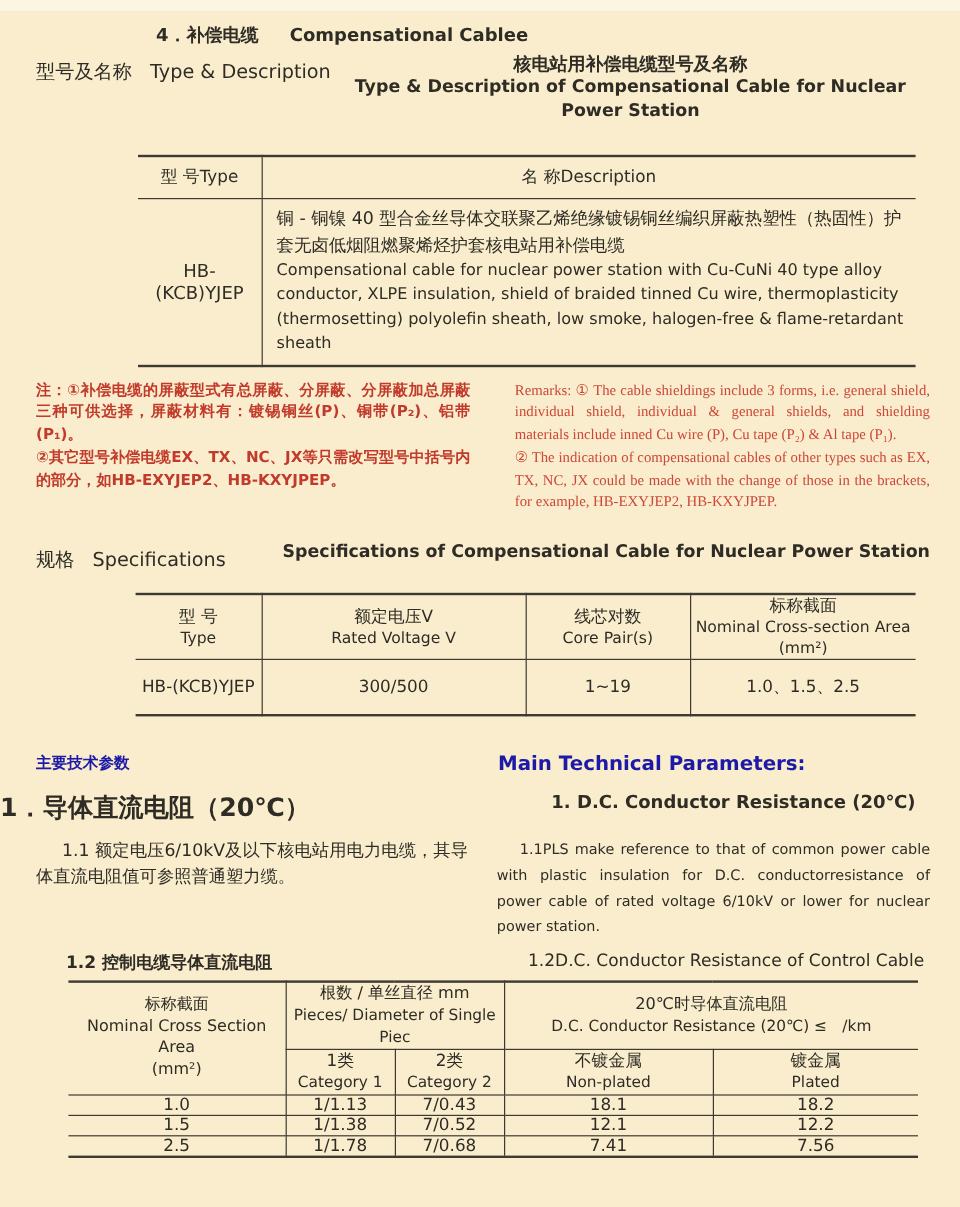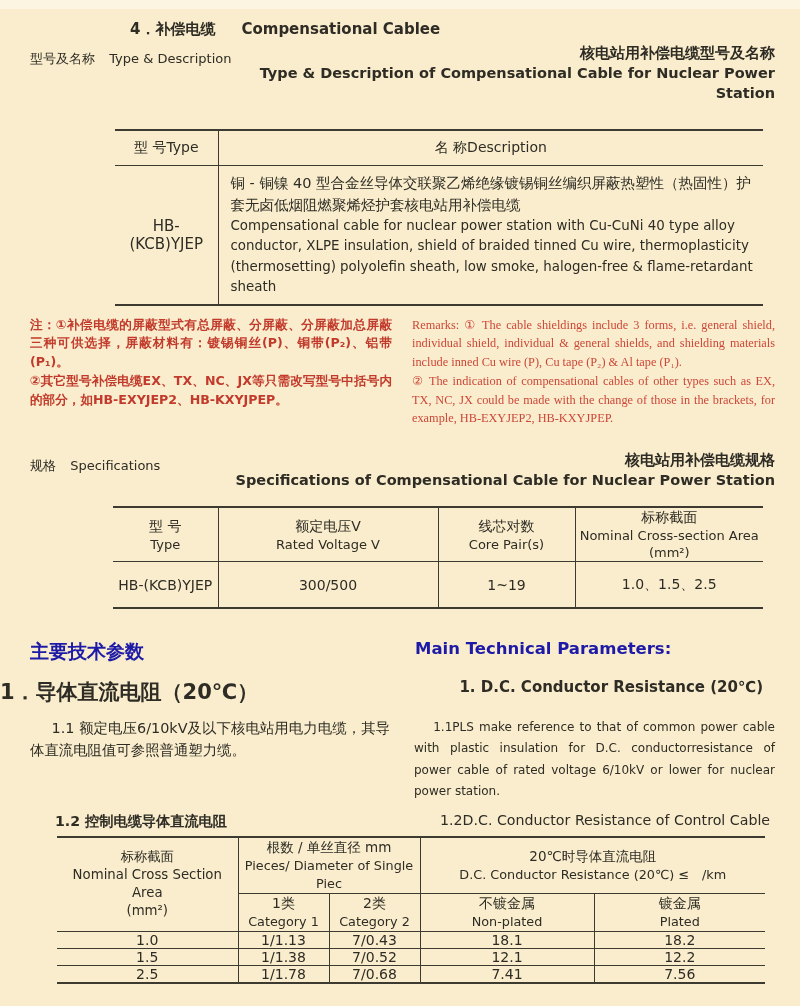--- a/index.html
+++ b/index.html
@@ -27,23 +27,23 @@
     content:"";position:absolute;top:0;left:0;right:0;height:9px;
     background:var(--bg-top);
   }
   
   .doc-title{
     padding-top:21px;margin-left:130px;
     font-size:15px;font-weight:bold;line-height:17px;
   }
   .doc-title .gap{display:inline-block;width:26px;}
   .head-row{display:flex;justify-content:space-between;margin:5px 25px 0 30px;}
-  .sec-label{font-size:13px;padding-top:7px;white-space:nowrap;}
+  .sec-label{font-size:16px;padding-top:7px;white-space:nowrap;}
   .sec-label .en{margin-left:10px;}
-  .head-right{text-align:right;}
+  .head-right{text-align:center;}
   .head-right .zh{font-size:15px;font-weight:bold;line-height:20px;}
   .head-right .en{font-size:14.5px;font-weight:bold;line-height:20px;}
   
   table.dtable{
     border-collapse:collapse;table-layout:fixed;
     border-top:2px solid var(--line);
     border-bottom:2px solid var(--line);
   }
   table.dtable th,table.dtable td{
     border:1px solid var(--line);
@@ -55,37 +55,37 @@
   table.dtable .br0{border-right:0;}
   
   .t1{margin:26px 37px 0 115px;width:648px;}
   .t1 th{height:35px;border-bottom-width:2px;}
   .t1 td{height:112px;}
   .t1 .desc{text-align:left;padding:6px 10px 6px 12px;}
   .t1 .desc .zh{font-size:14.5px;line-height:22px;display:block;}
   .t1 .desc .en{font-size:13.4px;line-height:20.5px;display:block;}
   .t1 .type-cell{font-size:15px;}
   
-  .notes-row{display:flex;margin:10px 25px 0 30px;gap:20px;}
+  .notes-row{display:flex;margin:10px 25px 0 30px;gap:37px;}
   .notes-zh{flex:0 0 362px;color:var(--red-zh);font-weight:bold;
             font-size:12.6px;line-height:18.8px;text-align:justify;}
   .notes-en{flex:1;color:var(--red-en);
             font-size:12.3px;line-height:18.8px;text-align:justify;font-family:Liberation Serif, serif;}
   .notes-zh p,.notes-en p{margin:0;}
   
   .spec-head{margin-top:22px;}
   
   .t2{margin:16px 37px 0 113px;width:650px;}
   .t2 th{height:45px;border-bottom-width:2px;padding:2px 4px;}
   .t2 th .zh{display:block;font-size:14px;line-height:19px;}
   .t2 th .en{display:block;font-size:13px;line-height:17px;}
   .t2 td{height:46px;font-size:14px;}
   
   .params-row{display:flex;margin:30px 25px 0 30px;}
-  .params-row .zh{flex:0 0 385px;color:var(--blue);font-weight:bold;font-size:19px;}
+  .params-row .zh{flex:0 0 385px;color:var(--blue);font-weight:bold;font-size:13px;}
   .params-row .en{flex:1;color:var(--blue);font-weight:bold;font-size:16.5px;}
   .sub-row{display:flex;margin-top:13px;}
   .sub-row .zh{flex:0 0 390px;font-weight:bold;font-size:21px;}
   .sub-row .en{flex:1;text-align:right;padding-right:37px;font-weight:bold;font-size:15px;}
   .para-row{display:flex;margin:11px 25px 0 30px;gap:24px;}
   .para-row .zh{flex:0 0 360px;font-size:14.4px;line-height:22.5px;
                 text-indent:1.5em;text-align:justify;}
   .para-row .en{flex:1;font-size:12px;line-height:21.5px;
                 text-indent:1.6em;text-align:justify;}
   .secline{position:relative;margin-left:55px;height:18px;font-size:14.2px;}
@@ -156,21 +156,20 @@
       <p>② The indication of compensational cables of other types such as EX, TX, NC, JX could be made with the change of those in the brackets, for example, HB-EXYJEP2, HB-KXYJPEP.</p>
     </div>
   </div>
 
   <div class="head-row spec-head">
     <div class="sec-label">
       <span>规格</span>
       <span class="en">Specifications</span>
     </div>
     <div class="head-right">
-      <div class="zh">核电站用补偿电缆规格</div>
       <div class="en">Specifications of Compensational Cable for Nuclear Power Station</div>
     </div>
   </div>
 
   <table class="dtable t2">
     <colgroup>
         <col style="width:105px">
         <col style="width:220px">
         <col style="width:137px">
         <col>

